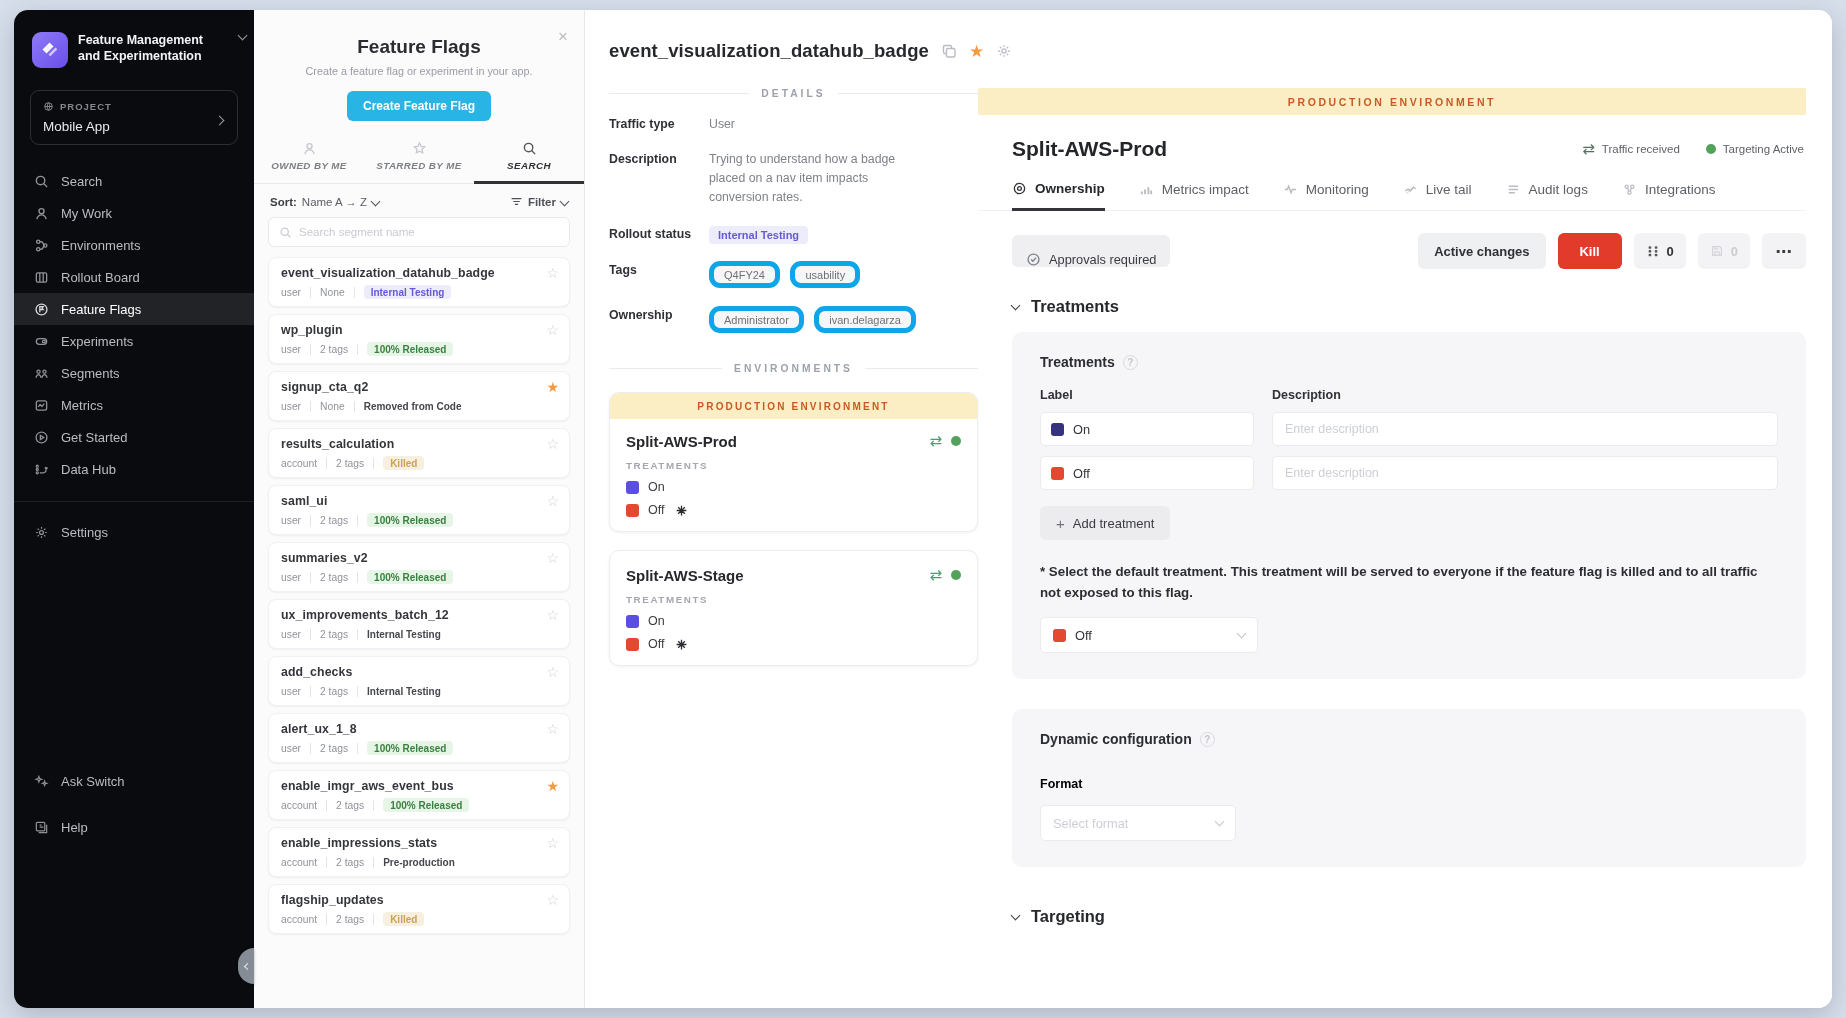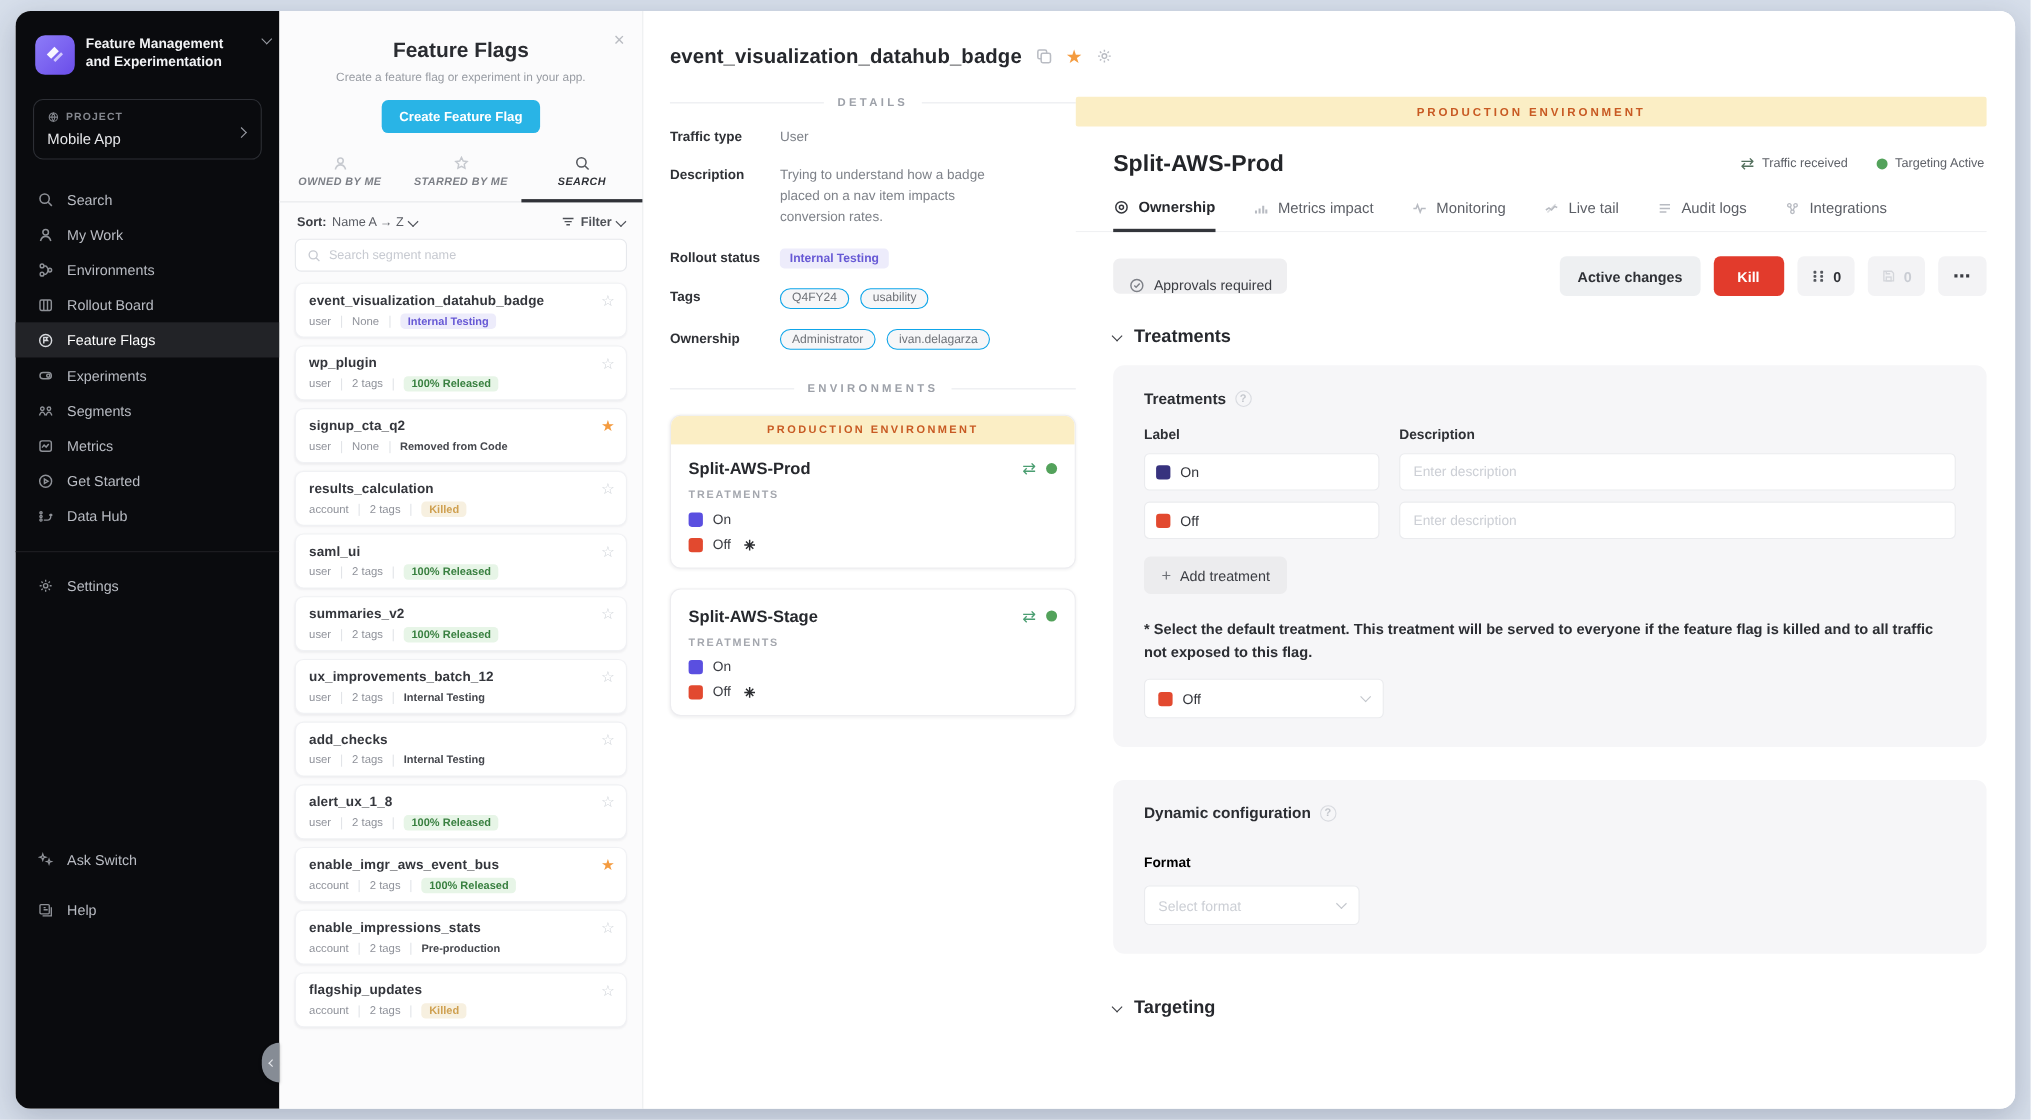--- a/index.html
+++ b/index.html
@@ -70,21 +70,21 @@
   .main-title-row { display:flex; align-items:center; gap:12px; margin-top:30px; white-space:nowrap; }
   .main-title { font-size:18.5px; font-weight:800; color:#26282d; letter-spacing:.1px; }
   .t-icon { color:#b9bcc3; cursor:pointer; display:inline-flex; }
   .t-star { color:#f49b3f; font-size:17px; cursor:pointer; line-height:1; }
   .sec-head { display:flex; align-items:center; margin-top:26px; }
   .sec-head .line { flex:1; height:1px; background:#e9eaee; }
   .sec-head .txt { margin:0 12px; font-size:10.3px; font-weight:700; letter-spacing:3px; color:#9da1a9; }
   .det-row { display:flex; margin-top:16px; }
   .det-label { width:100px; min-width:100px; font-size:12.3px; font-weight:700; color:#2f3136; padding-top:2px; }
   .det-val { font-size:12.3px; color:#7e8289; line-height:1.55; max-width:210px; }
-  .pill { display:inline-block; border:1px solid #0ea5e9; border-radius:11px; padding:2.5px 10px; font-size:11px; color:#6e7177; background:#f6f6f8; margin-right:6px; }
+  .pill { display:inline-block; border:5px solid #0ea5e9; border-radius:11px; padding:2.5px 10px; font-size:11px; color:#6e7177; background:#f6f6f8; margin-right:6px; }
   .env-card { border:1px solid #ededf0; border-radius:10px; box-shadow:0 1px 3px rgba(20,24,34,.06); margin-top:18px; overflow:hidden; background:#fff; }
   .env-banner { height:26px; background:#fbeec5; display:flex; align-items:center; justify-content:center; font-size:10px; font-weight:800; letter-spacing:2.2px; color:#c85a23; }
   .env-body { padding:13px 16px 14px 16px; }
   .env-name-row { display:flex; align-items:center; }
   .env-name { font-size:15px; font-weight:800; color:#26282d; flex:1; }
   .env-arrows { color:#4a9e71; font-size:15px; margin-right:9px; }
   .dot { width:10px; height:10px; border-radius:50%; background:#53a25b; display:inline-block; }
   .env-treat-label { margin-top:10px; font-size:9.8px; font-weight:700; letter-spacing:1.6px; color:#a4a7ae; }
   .treat-line { display:flex; align-items:center; gap:9px; margin-top:9px; font-size:12.5px; color:#3a3c42; }
   .sq { width:13px; height:13px; border-radius:3px; display:inline-block; flex:none; }

